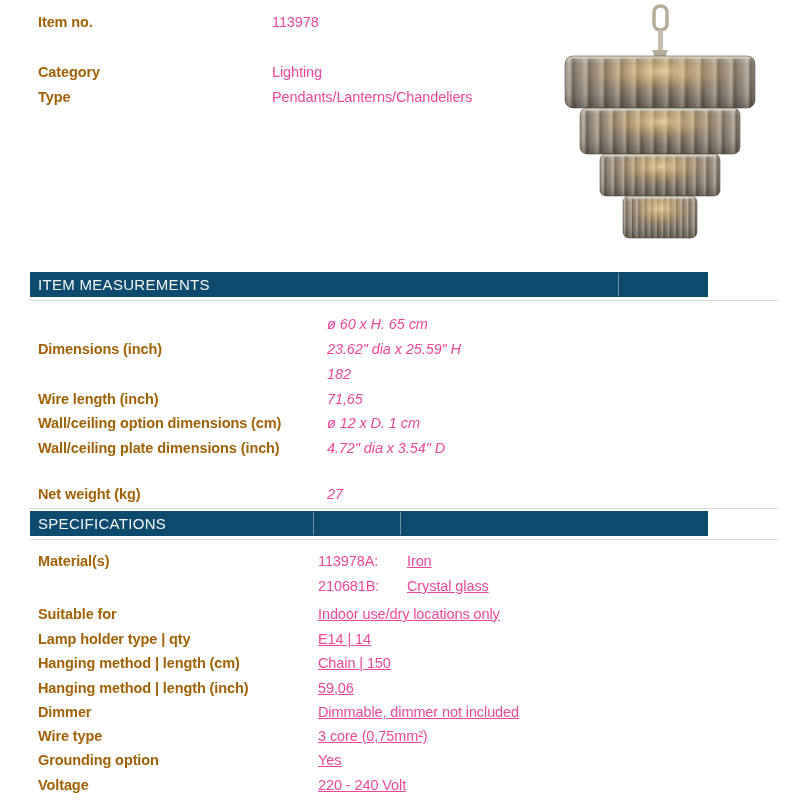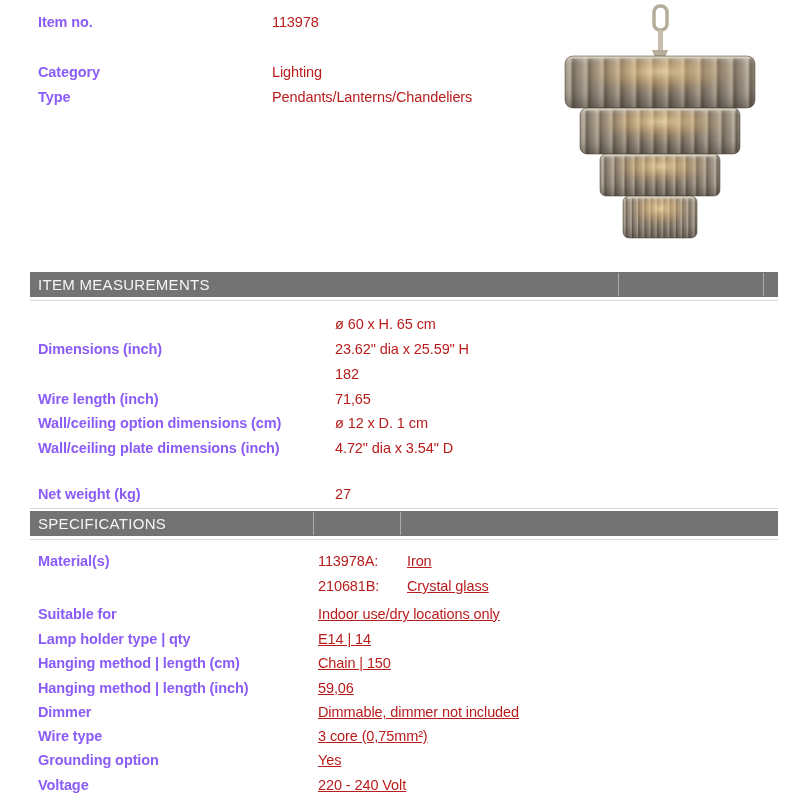--- a/index.html
+++ b/index.html
@@ -20,39 +20,39 @@
     height: 25px;
     line-height: 25px;
     font-size: 14.5px;
     letter-spacing: -0.1px;
     white-space: nowrap;
   }
   .trow .lbl {
     position: absolute;
     left: 38px;
     font-weight: 700;
-    color: #8b5cf6;
+    color: #a16207;
   }
   .trow .val {
     position: absolute;
-    color: #b91c1c;
+    color: #ec4899;
     font-weight: 400;
   }
   .sec-top .val  { left: 272px; }
-  .sec-meas .val { left: 335px; }
+  .sec-meas .val { left: 327px; font-style: italic; }
   .sec-spec .val { left: 318px; text-decoration: underline; }
   .mat-code { display: inline-block; min-width: 89px; }
 
   
   .bar {
     position: absolute;
     left: 30px;
-    width: 748px;
+    width: 678px;
     height: 25px;
-    background: #737373;
+    background: #0c4a6e;
   }
   .bar-title {
     position: absolute;
     left: 8px;
     top: 0;
     line-height: 25px;
     font-size: 15px;
     letter-spacing: 0.3px;
     color: #f5f5f5;
   }

